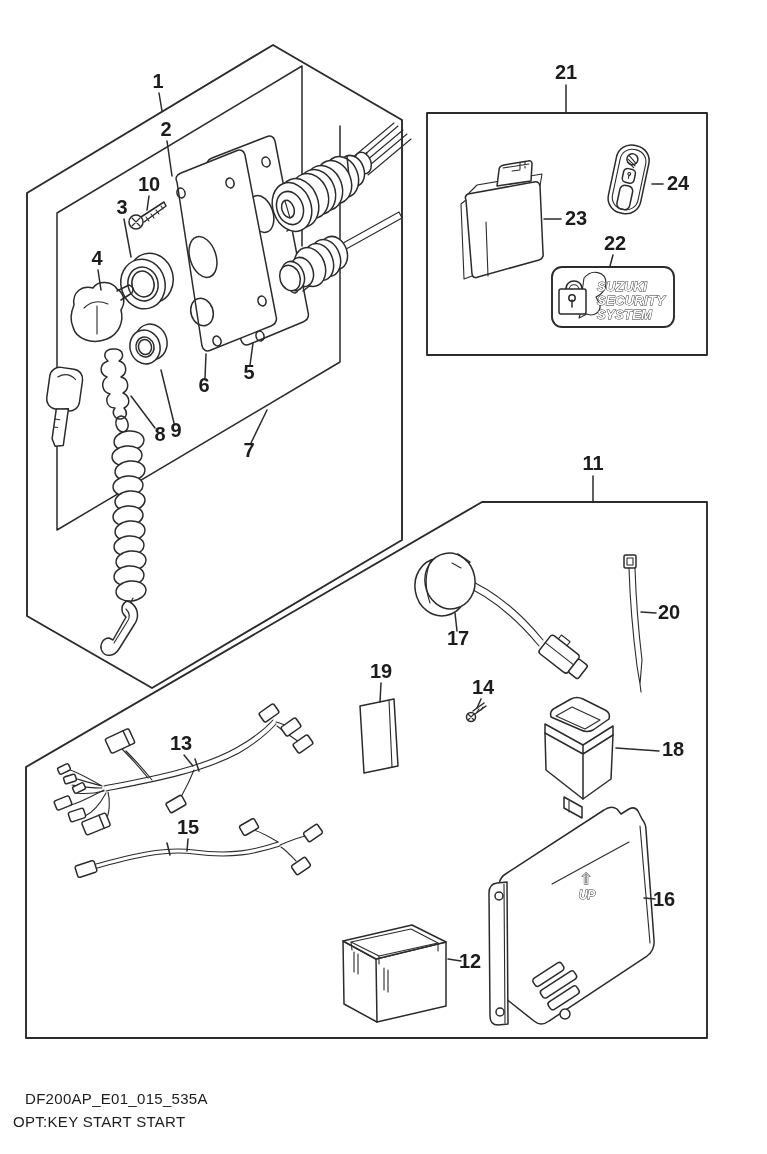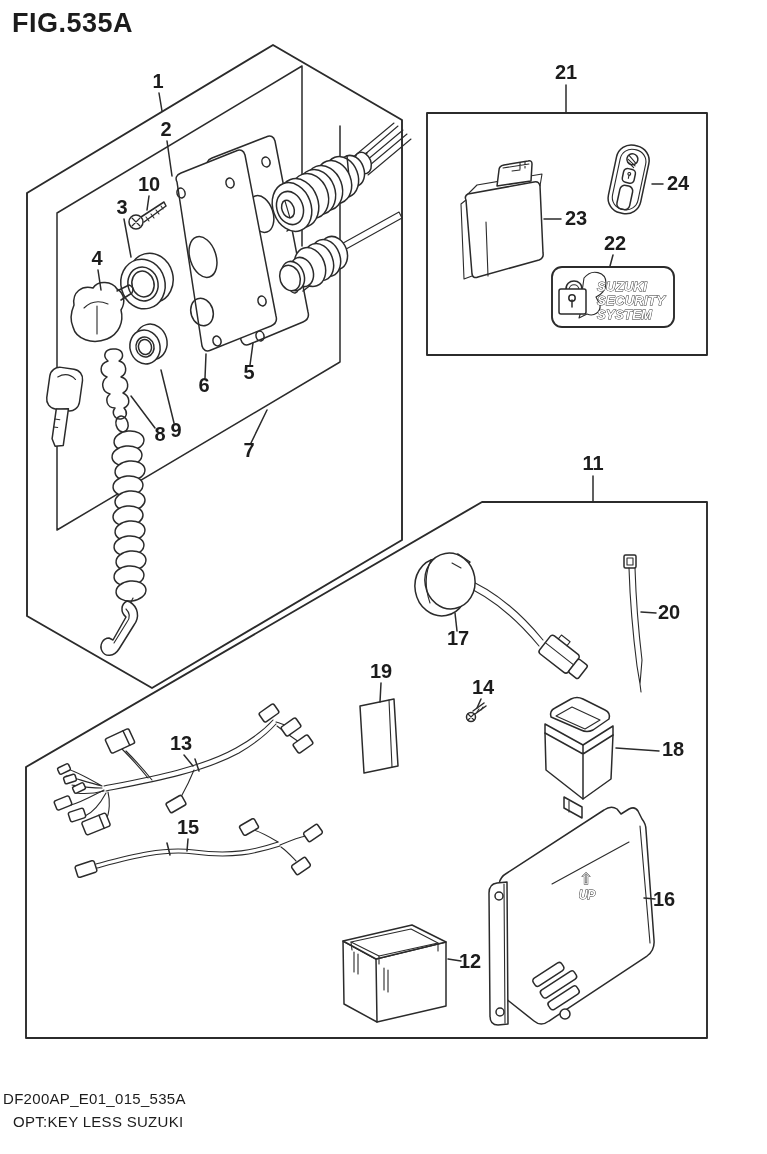--- a/index.html
+++ b/index.html
@@ -13,21 +13,21 @@
   .thick{stroke-width:1.9;}
   .thin{stroke-width:1.1;}
   text{stroke:none;fill:#1c1c1c;font-family:"Liberation Sans",sans-serif;}
   text.callout{font-size:20px;font-weight:bold;text-anchor:middle;}
   text.sticker{font-size:13px;font-weight:bold;font-style:italic;fill:#fff;stroke:#2b2b2b;
     stroke-width:0.9px;paint-order:stroke;letter-spacing:.3px;}
   text.ecuup{font-size:12px;font-weight:bold;font-style:italic;fill:#fff;stroke:#2b2b2b;
     stroke-width:0.9px;paint-order:stroke;text-anchor:middle;}
   text.ecuarrow{font-size:15px;text-anchor:middle;fill:#fff;stroke:#2b2b2b;stroke-width:0.9px;paint-order:stroke;}
   .title{position:absolute;left:12px;top:8px;font-size:27px;font-weight:bold;color:#1c1c1c;letter-spacing:.5px;}
-  .fcode{position:absolute;left:3px;top:1090px;font-size:15px;color:#1c1c1c;letter-spacing:.3px;}
+  .fcode{position:absolute;left:25px;top:1090px;font-size:15px;color:#1c1c1c;letter-spacing:.3px;}
   .fopt{position:absolute;left:13px;top:1113px;font-size:15px;color:#1c1c1c;letter-spacing:.3px;}
   .fcorner{position:absolute;left:737px;top:1166px;font-size:18px;color:#1c1c1c;white-space:nowrap;}
 </style>
 </head>
 <body>
 
 <div class="stage">
 
 <svg width="767" height="1154" viewBox="0 0 767 1154">
 
@@ -349,18 +349,17 @@
         <text x="566" y="79" class="callout">21</text>
         <line x1="613" y1="255" x2="610" y2="266"></line>
         <text x="615" y="250" class="callout">22</text>
         <line x1="561" y1="219" x2="544" y2="219"></line>
         <text x="576" y="225" class="callout">23</text>
         <line x1="663" y1="184" x2="652" y2="184"></line>
         <text x="678" y="190" class="callout">24</text>
       </g>
 </svg>
 
-<div class="title">FIG.535A</div>
 <div class="fcode">DF200AP_E01_015_535A</div>
-<div class="fopt">OPT:KEY LESS SUZUKI</div>
+<div class="fopt">OPT:KEY START START</div>
 <div class="fcorner">DF</div>
 
 </div>
 
 </body></html>

